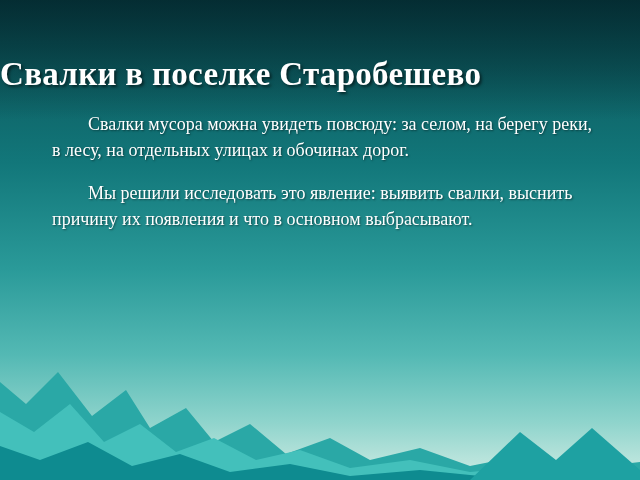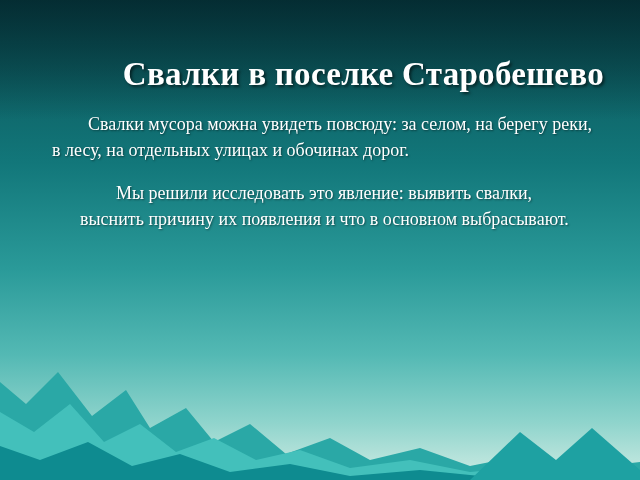--- a/index.html
+++ b/index.html
@@ -42,21 +42,21 @@
     bottom: 0;
     width: 640px;
     height: 160px;
     pointer-events: none;
   }
   .title {
     position: absolute;
     left: 0;
     top: 34px;
     width: 604px;
-    text-align: right;
+    text-align: left;
     font-size: 33px;
     font-weight: bold;
     color: #ffffff;
     letter-spacing: 0.3px;
     text-shadow: 2px 2px 3px rgba(0,0,0,0.55);
   }
   .body-text {
     position: absolute;
     left: 52px;
     top: 112px;
@@ -65,21 +65,20 @@
     font-size: 18px;
     line-height: 1.42;
     text-shadow: 1px 1px 2px rgba(0,0,0,0.45);
   }
   .para {
     margin: 0 0 18px 0;
     text-indent: 36px;
   }
   .para:last-child {
     margin-bottom: 0;
-    margin-left: 28px;
   }
 </style>
 </head>
 <body>
 
 <div class="slide">
 
   <svg class="mountains" viewBox="0 0 640 160" preserveAspectRatio="none">
     <polygon fill="#2aa8a6" points="0,160 0,62 26,84 58,52 92,96 126,70 150,108 186,88 214,122 250,104 286,134 330,118 370,140 420,128 470,146 520,136 570,150 640,142 640,160"></polygon>
     <polygon fill="#43c0bb" points="0,160 0,92 34,112 70,84 104,122 140,104 176,132 214,118 256,140 300,130 350,148 410,140 470,152 540,146 640,154 640,160"></polygon>

